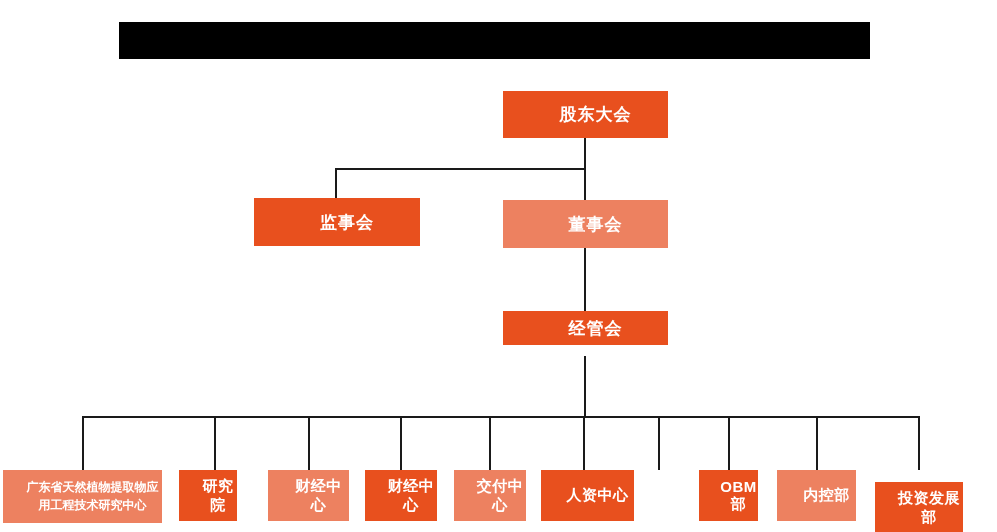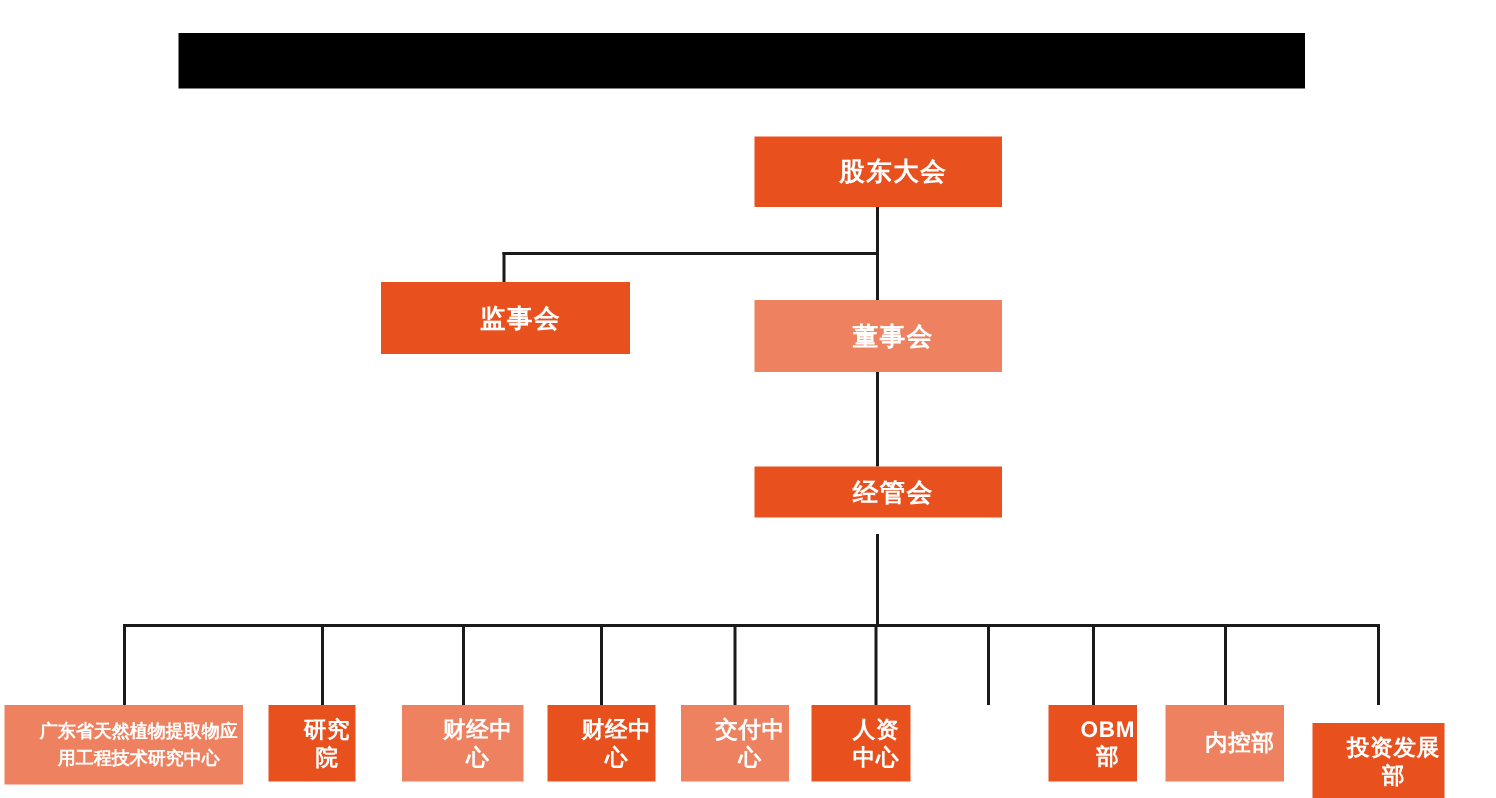--- a/index.html
+++ b/index.html
@@ -58,21 +58,21 @@
   <div class="line" style="left:583px;top:416px;width:2px;height:54px"></div>
   <div class="line" style="left:658px;top:416px;width:2px;height:54px"></div>
   <div class="line" style="left:728px;top:416px;width:2px;height:54px"></div>
   <div class="line" style="left:816px;top:416px;width:2px;height:54px"></div>
   <div class="line" style="left:918px;top:416px;width:2px;height:54px"></div>
 
   <div class="node primary" style="left:503px;top:91px;width:165px;height:47px">
     <span>股东大会</span>
   </div>
 
-  <div class="node primary" style="left:254px;top:188px;width:166px;height:48px">
+  <div class="node primary" style="left:254px;top:198px;width:166px;height:48px">
     <span>监事会</span>
   </div>
   <div class="node secondary" style="left:503px;top:200px;width:165px;height:48px">
     <span>董事会</span>
   </div>
 
   <div class="node primary" style="left:503px;top:311px;width:165px;height:34px">
     <span>经管会</span>
   </div>
 
@@ -85,21 +85,21 @@
   </div>
   <div class="node dept secondary" style="left:268px;top:470px;width:81px;height:51px">
     <span>财经中心</span>
   </div>
   <div class="node dept primary" style="left:365px;top:470px;width:72px;height:51px">
     <span>财经中心</span>
   </div>
   <div class="node dept secondary" style="left:454px;top:470px;width:72px;height:51px">
     <span>交付中心</span>
   </div>
-  <div class="node dept primary" style="left:541px;top:470px;width:66px;height:51px">
+  <div class="node dept primary" style="left:541px;top:470px;width:93px;height:51px">
     <span>人资中心</span>
   </div>
   <div class="node dept primary" style="left:699px;top:470px;width:59px;height:51px">
     <span>OBM部</span>
   </div>
   <div class="node dept secondary" style="left:777px;top:470px;width:79px;height:51px">
     <span>内控部</span>
   </div>
   <div class="node dept primary" style="left:875px;top:482px;width:88px;height:51px">
     <span>投资发展部</span>

